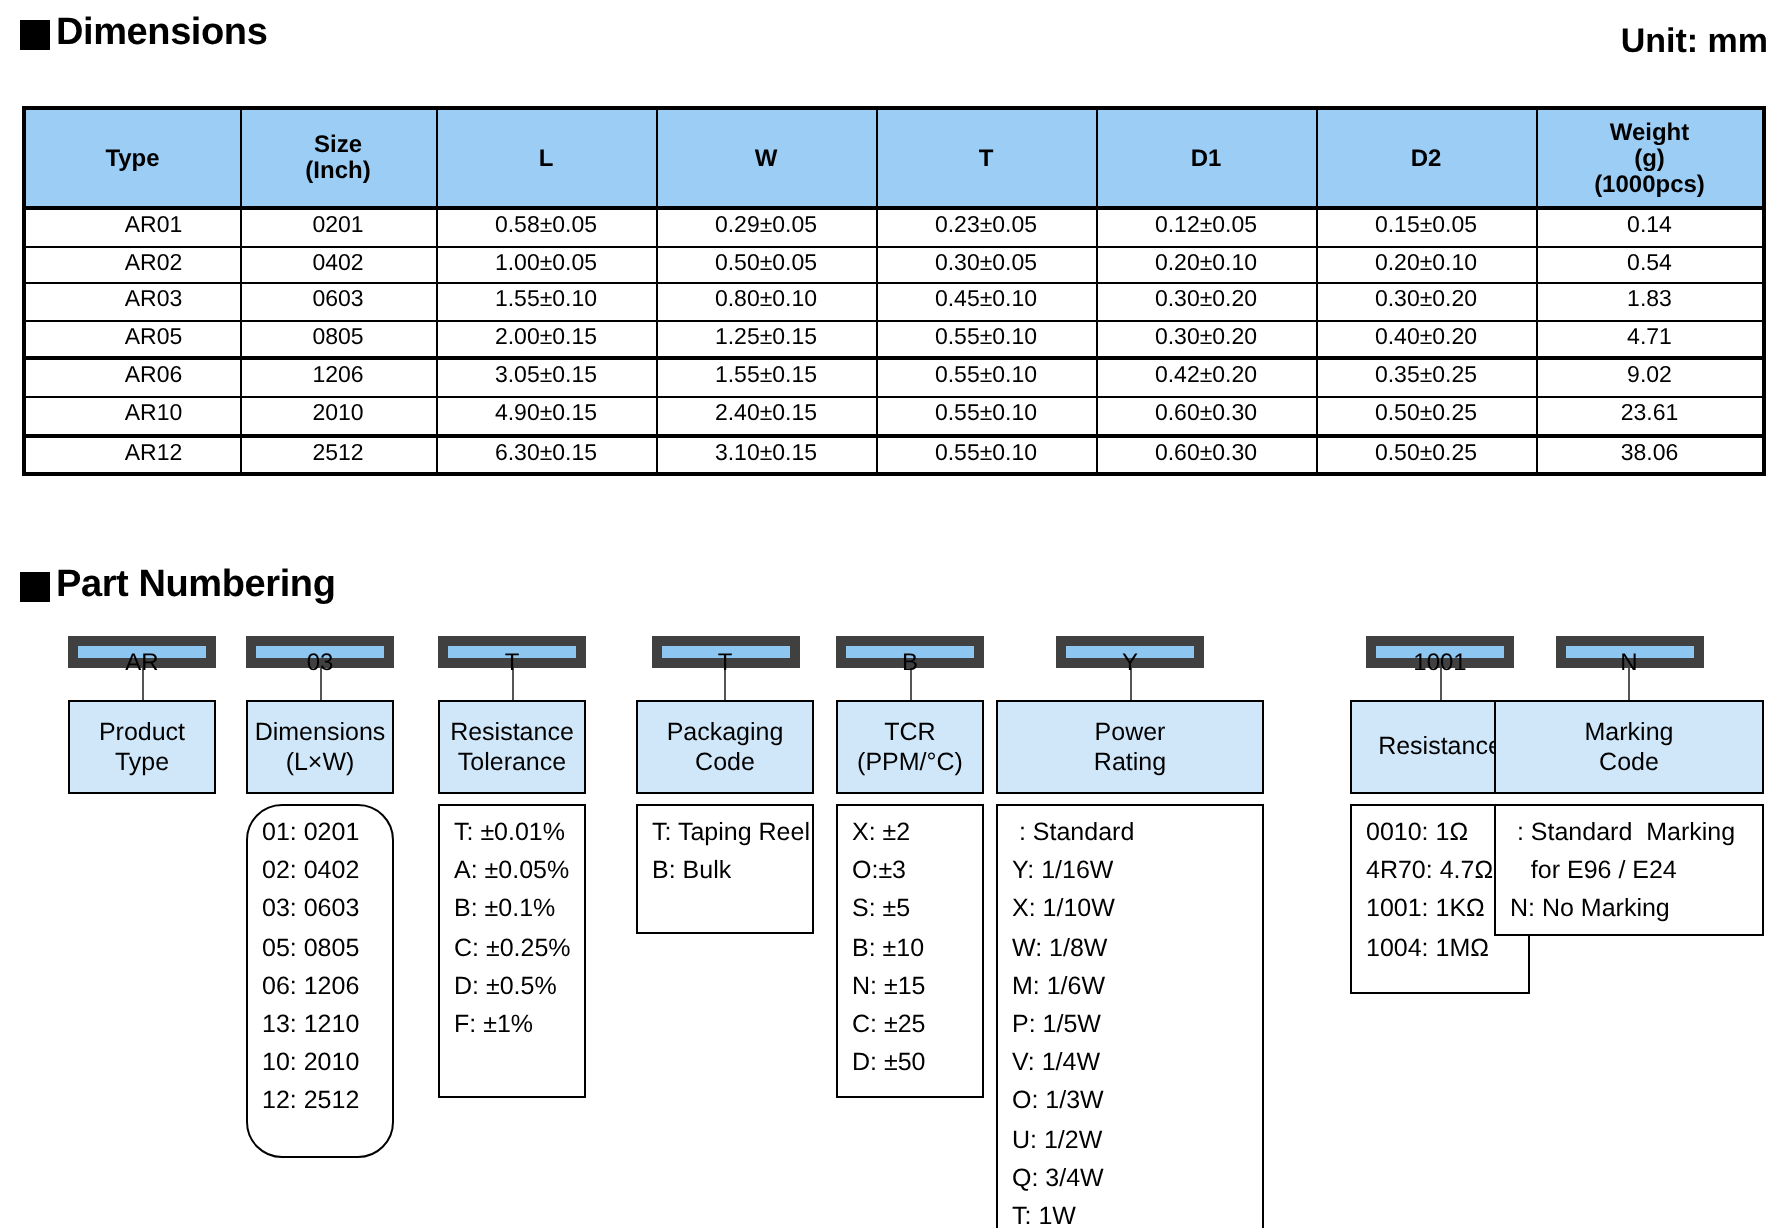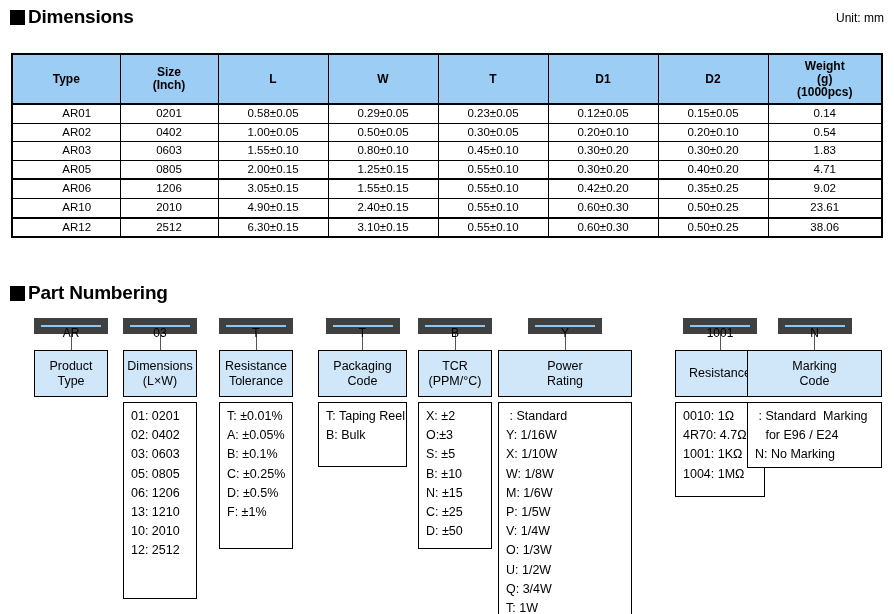--- a/index.html
+++ b/index.html
@@ -27,22 +27,23 @@
     letter-spacing: -0.2px;
   }
   .sq {
     width: 15px;
     height: 15px;
     background: #000000;
     display: inline-block;
   }
   .unit-note {
     position: absolute;
-    font-size: 12px;
+    font-size: 17px;
     right: 10px;
+    font-weight: bold;
   }
 
   
   .dim-table {
     position: absolute;
     left: 11px;
     top: 53px;
     width: 872px;
     border-collapse: collapse;
     table-layout: fixed;
@@ -88,21 +89,21 @@
   .col-d2      { width: 110px; }
   .col-weight  { width: 114px; }
 
   
   .pn-col {
     position: absolute;
     top: 318px;
   }
   .code-box {
     background: #8EC6F2;
-    border: 7px solid #404040;
+    border: 5px solid #404040;
     height: 16px;
     line-height: 16px;
     text-align: center;
     font-size: 12px;
     box-sizing: border-box;
   }
   .connector {
     width: 1px;
     background: #555555;
     height: 16px;
@@ -259,21 +260,21 @@
   </div>
 </div>
 
 <div class="pn-col" style="left:123px; width:74px;">
   <div class="code-box">03</div>
   <div class="connector"></div>
   <div class="cat-box">
     <div>Dimensions</div>
     <div>(L×W)</div>
   </div>
-  <div class="detail-box" style="height:197px;">
+  <div class="detail-box" style="height:177px;border-radius:18px;">
     <div>01: 0201</div>
     <div>02: 0402</div>
     <div>03: 0603</div>
     <div>05: 0805</div>
     <div>06: 1206</div>
     <div>13: 1210</div>
     <div>10: 2010</div>
     <div>12: 2512</div>
   </div>
 </div>

